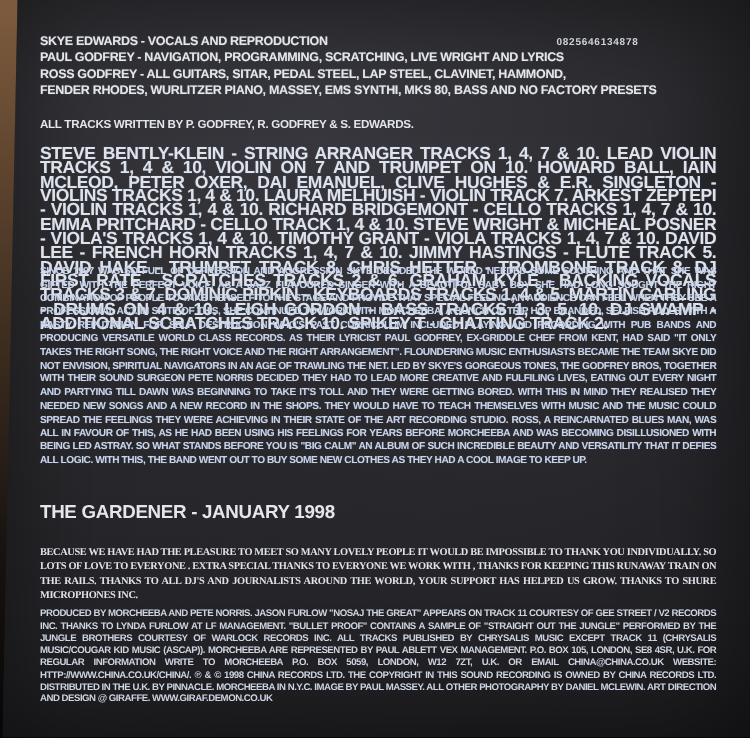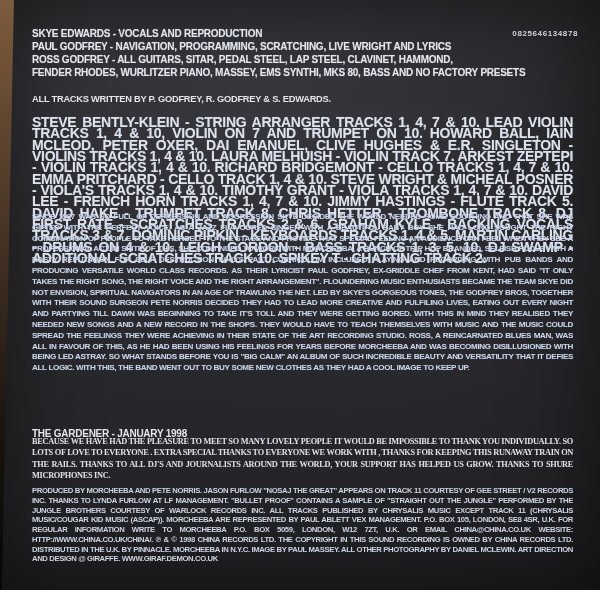--- a/index.html
+++ b/index.html
@@ -60,21 +60,21 @@
     line-height: 13.1px;
     letter-spacing: -0.25px;
     color: #e3e6ec;
     text-shadow: 0 0 1px rgba(230,235,245,0.35);
   }
   .barcode {
     position: absolute;
     top: 29px;
     right: -5px;
     width: 200px;
-    text-align: right;
+    text-align: center;
     font-size: 8px;
     letter-spacing: 0.6px;
     color: #ced3dc;
   }
   .written {
     top: 94px;
     font-size: 9.3px;
     letter-spacing: -0.25px;
     color: #e3e6ec;
   }
@@ -91,24 +91,23 @@
     top: 212px;
     font-size: 8.1px;
     line-height: 10.8px;
     letter-spacing: -0.35px;
     text-align: justify;
     color: #c8d3e8;
     text-shadow: 0 0 1px rgba(170,195,235,0.3);
   }
   .gardener {
     top: 401px;
-    font-size: 10px;
+    font-size: 15px;
     letter-spacing: -0.25px;
     color: #e3e6ec;
-    margin-top: 27px;
   }
   .thanks {
     top: 436px;
     font-size: 8.3px;
     line-height: 11.4px;
     letter-spacing: -0.3px;
     text-align: justify;
     color: #dfe3ea;
     font-family: Liberation Serif, serif;
   }

